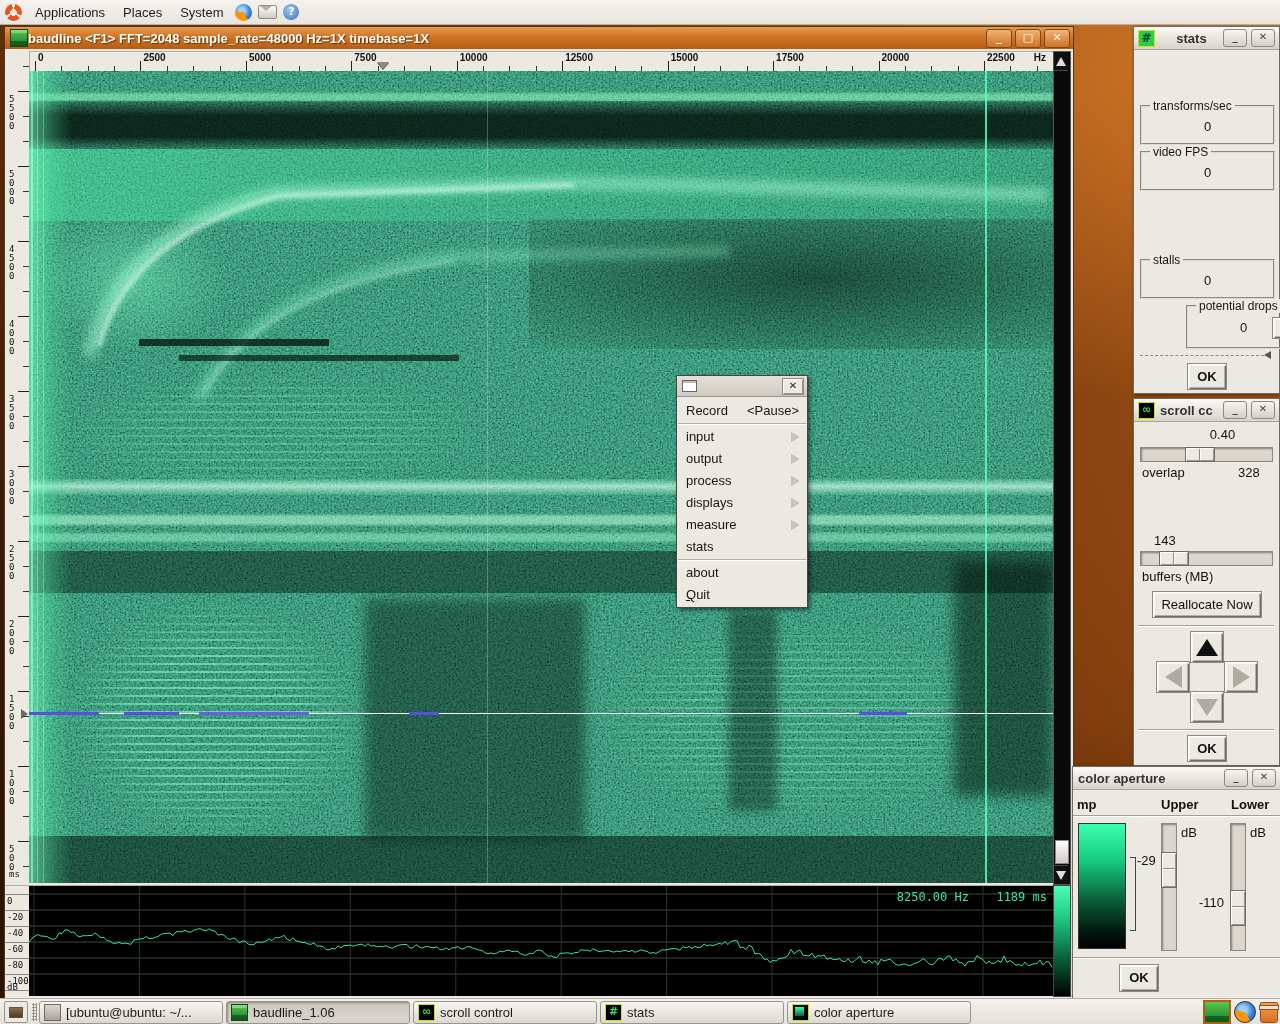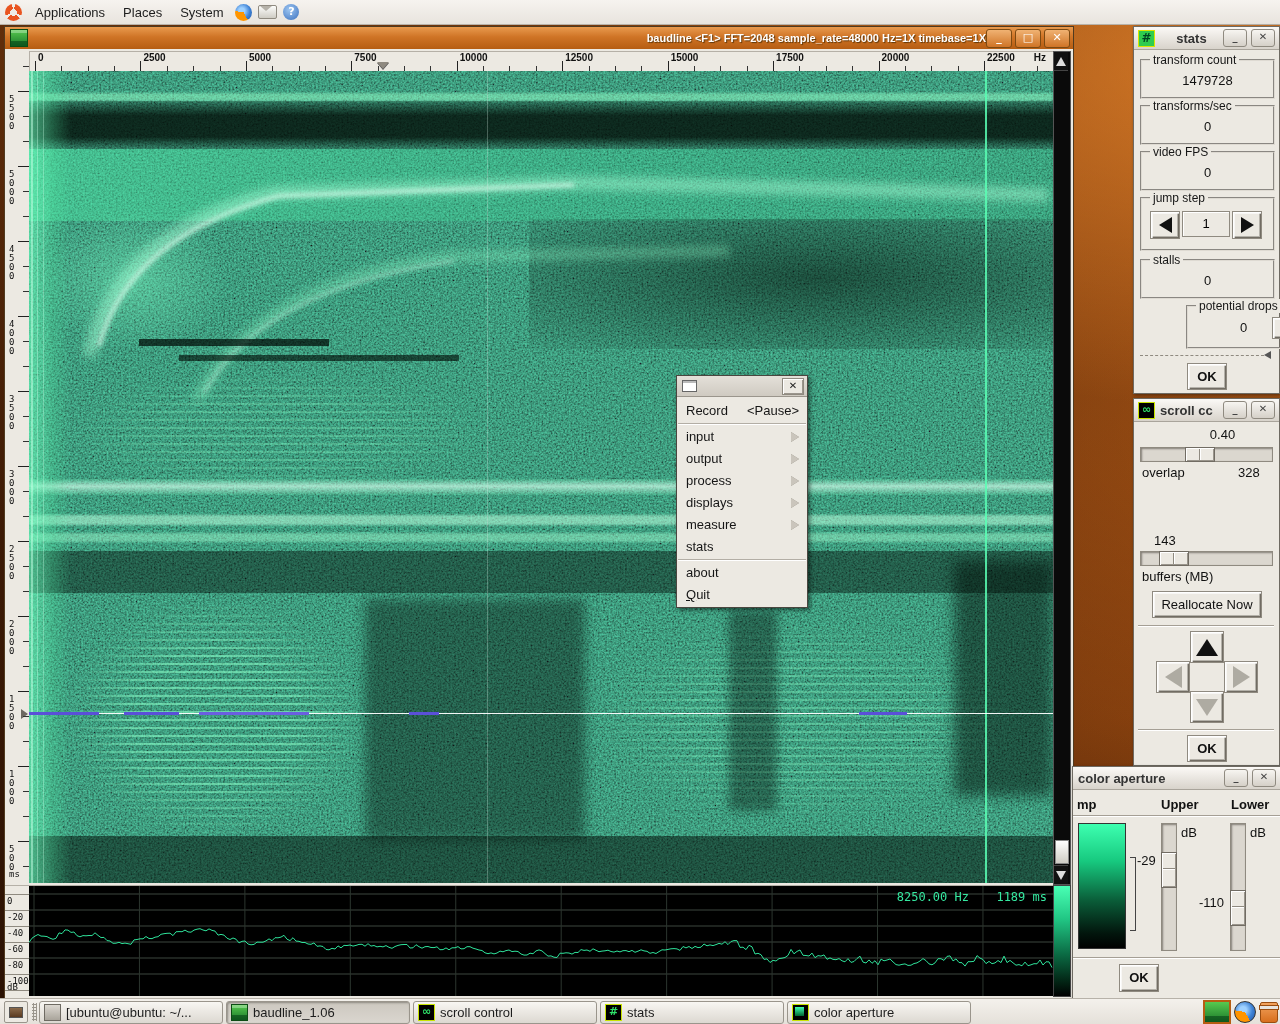--- a/index.html
+++ b/index.html
@@ -58,21 +58,21 @@
     text-align:center;flex:none;}
   .tb-spacer{flex:1;}
   .mini-icon{width:15px;height:15px;margin:0 5px 0 4px;flex:none;text-align:center;}
   .icon-stats-t{background:#2ecc4e;border:1px solid #d8e400;color:#042;font:bold 12px/14px "DejaVu Sans",sans-serif;}
   .icon-scroll-t{background:#000;border:1px solid #c8e400;color:#2fe36a;font:bold 11px/13px "DejaVu Sans",sans-serif;}
 
   
   #bl-win{left:4px;top:26px;width:1068px;height:972px;background:#ece9e2;border:1px solid #503a1f;}
   #bl-titlebar{position:absolute;left:0;top:0;width:100%;height:22px;
     background:linear-gradient(#e99a4e,#cf7426 45%,#b65d12);display:flex;align-items:center;}
-  #bl-title{flex:1;text-align:right;font-weight:bold;font-size:11px;color:#fff;text-shadow:1px 1px 1px #5e3608;}
+  #bl-title{flex:1;text-align:left;font-weight:bold;font-size:13px;color:#fff;text-shadow:1px 1px 1px #5e3608;}
   .bl-icon{width:16px;height:16px;margin-left:5px;background:linear-gradient(#57c94f,#1c7a2a);
     border:1px solid #0c4c14;box-shadow:inset 0 -5px 0 rgba(3,60,20,.55), inset 0 3px 0 rgba(255,255,255,.3);}
   .bl-btn{width:24px;height:17px;margin-right:3px;border:1px solid #7c4a12;border-radius:3px;
     background:linear-gradient(#f0b273,#cf7426);color:#fff;font:bold 11px/15px "DejaVu Sans",sans-serif;text-align:center;}
 
   
   #freq-ruler{left:24px;top:24px;width:1024px;height:20px;background:#ece9e2;border:1px solid #b5b0a7;border-width:1px 0 1px 1px;}
   .tick-label-h{position:absolute;top:0;font-size:10px;font-weight:bold;color:#111;}
   .tick-major-h{position:absolute;top:9px;width:1px;height:10px;background:#222;}
   .tick-minor-h{position:absolute;top:14px;width:1px;height:5px;background:#333;}
@@ -460,41 +460,27 @@
       </div>
   </div>
 
   <div id="stats-win" class="abs win">
     <div class="titlebar-gray">
       <span class="mini-icon icon-stats-t">#</span>
       <span class="tb-spacer" style="text-align:center;">stats</span>
       <span class="tb-btn">_</span>
       <span class="tb-btn">✕</span>
     </div>
-    <div class="abs xfield" style="left:6px;top:32px;width:131px;height:36px;">
-      <span class="xfield-legend">transform count</span>
-      <span class="xval" style="top:12px;">1479728</span>
-    </div>
     <div class="abs xfield" style="left:6px;top:78px;width:131px;height:36px;">
       <span class="xfield-legend">transforms/sec</span>
       <span class="xval" style="top:12px;">0</span>
     </div>
     <div class="abs xfield" style="left:6px;top:124px;width:131px;height:36px;">
       <span class="xfield-legend">video FPS</span>
       <span class="xval" style="top:12px;">0</span>
-    </div>
-    <div class="abs xfield" style="left:6px;top:170px;width:131px;height:50px;">
-      <span class="xfield-legend">jump step</span>
-      <div class="abs xbtn tri-btn" style="left:8px;top:12px;width:28px;height:26px;">
-          <span class="t-left"></span>
-        </div>
-      <div class="abs" style="left:40px;top:12px;width:46px;height:24px;border:1px solid #8f8a80;background:#ece9e2;box-shadow:inset 1px 1px 0 #fff;text-align:center;font-size:13px;line-height:24px;">1</div>
-      <div class="abs xbtn tri-btn" style="left:90px;top:12px;width:28px;height:26px;">
-          <span class="t-right"></span>
-        </div>
     </div>
     <div class="abs xfield" style="left:6px;top:232px;width:131px;height:36px;">
       <span class="xfield-legend">stalls</span>
       <span class="xval" style="top:12px;">0</span>
     </div>
     <div class="abs xfield" style="left:6px;top:278px;width:131px;height:40px;margin-left:46px;">
       <span class="xfield-legend">potential drops</span>
       <span class="lbl" style="left:52px;top:13px;">0</span>
       <div class="abs xbtn" style="left:84px;top:10px;width:42px;height:20px;font-size:12px;line-height:20px;">user</div>
     </div>

